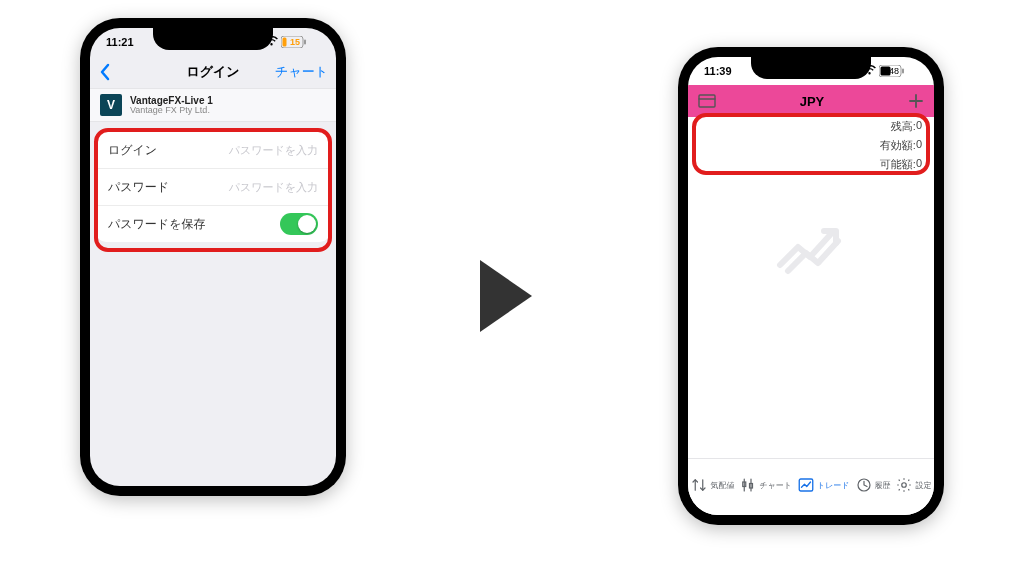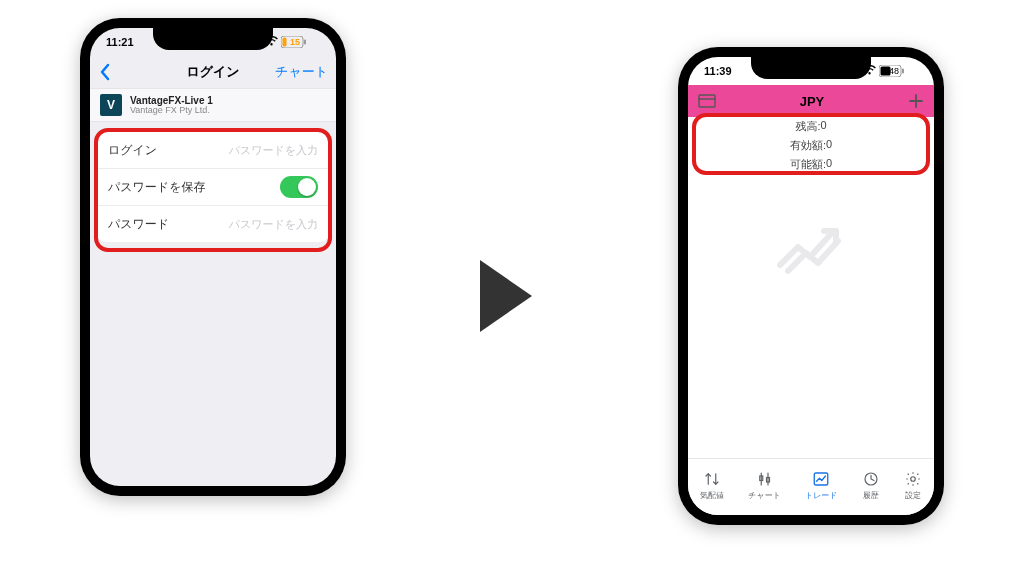--- a/index.html
+++ b/index.html
@@ -208,21 +208,21 @@
   }
   .nav2-icon { color:#666; display:flex; align-items:center;}
   .nav2-title { font-weight:700; color:#000;}
   .balances {
     position:absolute;
     top:60px; left:0; right:0;
     background:#fff;
     font-size:11px;
   }
   .bal-row {
-    display:flex; justify-content:center;
+    display:flex; justify-content:flex-end;
     padding:2px 12px;
     color:#444;
   }
   .hl-right {
     position:absolute;
     top:56px; left:4px; right:4px;
     height:54px;
     border:4px solid #e11d1d;
     border-radius:14px;
     pointer-events:none;
@@ -240,21 +240,20 @@
     height:52px;
     background:#fff;
     border-top:1px solid #e5e5e8;
     display:flex;
     justify-content:space-around;
     align-items:center;
     padding-bottom:4px;
   }
   .tab-item {
     display:flex;
-    flex-direction:column;
     align-items:center;
     gap:2px;
     color:#5f6368;
     font-size:8px;
   }
   .tab-item.active { color:#1a73e8;font-family:Liberation Mono, monospace; }
   .tab-item svg { width:18px; height:18px; }
 
   
   .arrow {
@@ -327,28 +326,28 @@
           <div class="l2">Vantage FX Pty Ltd.</div>
         </div>
       </div>
 
       <div class="login-card">
         <div class="form-row">
           <span class="form-label">ログイン</span>
           <span class="form-placeholder">パスワードを入力</span>
         </div>
         <div class="form-row">
+          <span class="form-label">パスワード</span>
+          <span class="form-placeholder">パスワードを入力</span>
+        </div>
+        <div class="form-row">
           <span class="form-label">パスワードを保存</span>
           <span class="toggle">
               <span class="knob"></span>
             </span>
-        </div>
-        <div class="form-row">
-          <span class="form-label">パスワード</span>
-          <span class="form-placeholder">パスワードを入力</span>
         </div>
       </div>
 
       <div class="hl-left"></div>
 
     </div>
   </div>
 
   <div class="arrow"></div>
 

